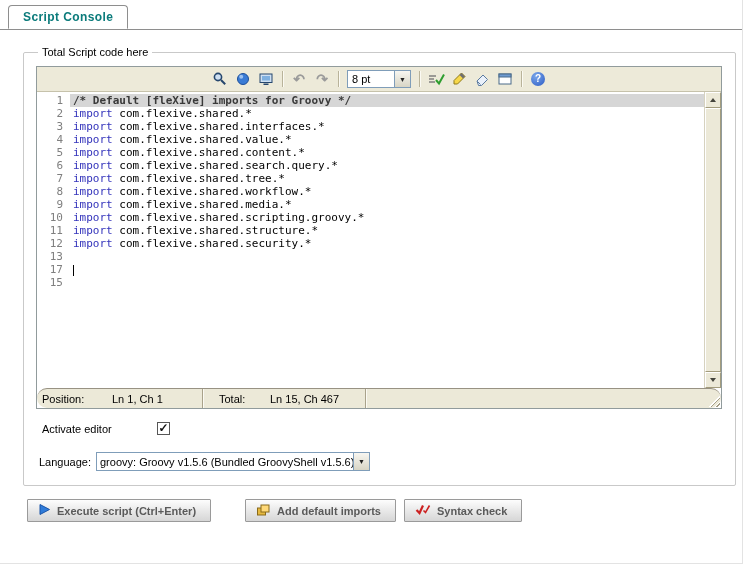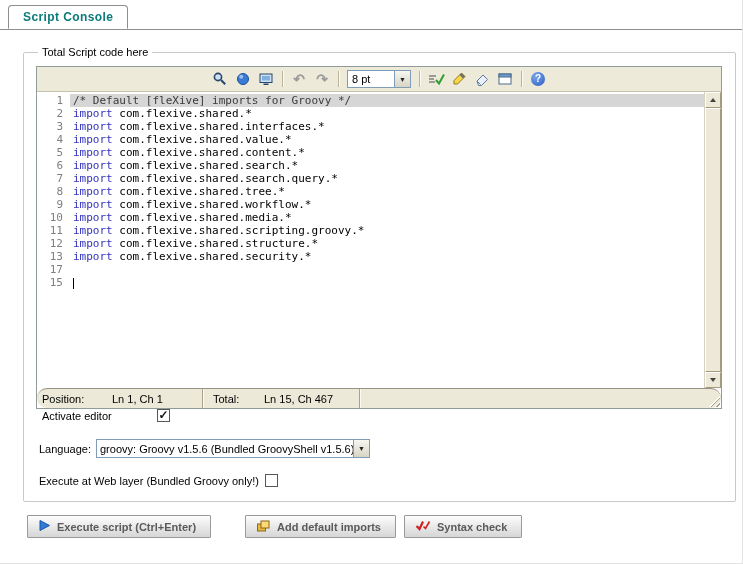--- a/index.html
+++ b/index.html
@@ -65,21 +65,21 @@
   .gutter{width:33px;padding-top:2px;overflow:hidden;}
   .gut-row{
     height:13px;line-height:13px;padding-right:7px;text-align:right;
     color:#7f7f7f;font-family:"DejaVu Sans Mono",monospace;font-size:11px;
   }
   .code-pane{
     flex:1;padding-top:2px;overflow:hidden;cursor:text;
     font-family:"DejaVu Sans Mono",monospace;font-size:11px;
   }
   .code-row{height:13px;line-height:13px;white-space:pre;padding-left:3px;}
-  .code-row.hl{background:var(--hl);}
+  .code-row.hl{background:var(--hl);font-weight:bold;}
   .kw{color:var(--kw);}
   .comment{color:#3a3a3a;}
   .caret{display:inline-block;width:1px;height:11px;background:#000;vertical-align:middle;}
 
   
   .vscroll{width:17px;background:#f3f1e4;border-left:1px solid #d6d2bf;display:flex;flex-direction:column;}
   .sbtn{
     height:16px;background:#ece9d8;border:1px solid;border-color:#fff #a39c7d #a39c7d #fff;
     display:flex;align-items:center;justify-content:center;cursor:pointer;
   }
@@ -91,33 +91,33 @@
     background:#ece9d8;border:1px solid;border-color:#fff #a39c7d #a39c7d #fff;cursor:pointer;
   }
 
   
   .statusbar{
     height:20px;background:#ece9d8;border-top:1px solid #989283;
     display:flex;align-items:center;font-size:11px;position:relative;border-radius:10px;
   }
   .sb-l1{width:75px;padding-left:5px;}
   .sb-v1{width:90px;}
-  .sb-l2{width:61px;padding-left:10px;}
+  .sb-l2{width:61px;padding-left:10px;margin-left:6px;}
   .sb-v2{width:95px;}
   .sb-sep{width:1px;align-self:stretch;background:#a9a28a;box-shadow:1px 0 0 #fbfaf3;}
   .sb-fill{flex:1;}
   .grip{
     position:absolute;right:1px;bottom:1px;width:13px;height:13px;cursor:nwse-resize;
     background:repeating-linear-gradient(-45deg,transparent 0 2px,#a59e84 2px 3px,#fff 3px 4px);
     clip-path:polygon(100% 0,100% 100%,0 100%);
   }
 
   
   .row{display:flex;align-items:center;}
-  .row-activate{padding-left:6px;}
+  .row-activate{margin-top:13px;padding-left:6px;}
   .row-activate .lbl{width:115px;}
   .row-language{margin-top:17px;padding-left:3px;}
   .row-language .lbl{margin-right:5px;}
   .row-web{margin-top:16px;padding-left:3px;}
   .row-web .lbl{margin-right:6px;}
   .checkbox{
     width:13px;height:13px;border:1px solid #565656;background:#fff;
     font-size:12px;line-height:11px;text-align:center;font-weight:bold;color:#111;cursor:pointer;
   }
   .select{
@@ -231,21 +231,20 @@
             <div class="gut-row">13</div>
             <div class="gut-row">17</div>
             <div class="gut-row">15</div>
           </div>
         <div class="code-pane">
             <div class="code-row hl"><span class="comment">/* Default [fleXive] imports for Groovy */</span></div>
             <div class="code-row"><span class="kw">import</span><span> com.flexive.shared.*</span></div>
             <div class="code-row"><span class="kw">import</span><span> com.flexive.shared.interfaces.*</span></div>
             <div class="code-row"><span class="kw">import</span><span> com.flexive.shared.value.*</span></div>
             <div class="code-row"><span class="kw">import</span><span> com.flexive.shared.content.*</span></div>
-            <div class="code-row"><span class="kw">import</span><span> com.flexive.shared.search.*</span></div>
             <div class="code-row"><span class="kw">import</span><span> com.flexive.shared.search.query.*</span></div>
             <div class="code-row"><span class="kw">import</span><span> com.flexive.shared.tree.*</span></div>
             <div class="code-row"><span class="kw">import</span><span> com.flexive.shared.workflow.*</span></div>
             <div class="code-row"><span class="kw">import</span><span> com.flexive.shared.media.*</span></div>
             <div class="code-row"><span class="kw">import</span><span> com.flexive.shared.scripting.groovy.*</span></div>
             <div class="code-row"><span class="kw">import</span><span> com.flexive.shared.structure.*</span></div>
             <div class="code-row"><span class="kw">import</span><span> com.flexive.shared.security.*</span></div>
             <div class="code-row"></div>
             <div class="code-row"><span class="caret"></span></div>
           </div>
@@ -281,24 +280,20 @@
     </div>
 
     <div class="row row-language">
       <span class="lbl">Language:</span>
       <span class="select">
         <span class="sel-text">groovy: Groovy v1.5.6 (Bundled GroovyShell v1.5.6)</span>
         <span class="sel-btn">▼</span>
       </span>
     </div>
 
-    <div class="row row-web">
-      <span class="lbl">Execute at Web layer (Bundled Groovy only!)</span>
-      <span class="checkbox"></span>
-    </div>
 
   </fieldset>
 
   <div class="buttonrow">
     <button class="btn">
       <span>
         <svg width="13" height="13" viewBox="0 0 13 13">
           <polygon points="2,1.5 11.5,6.5 2,11.5" fill="#2f7bd9" stroke="#1b55a8"></polygon>
         </svg>
       </span>

